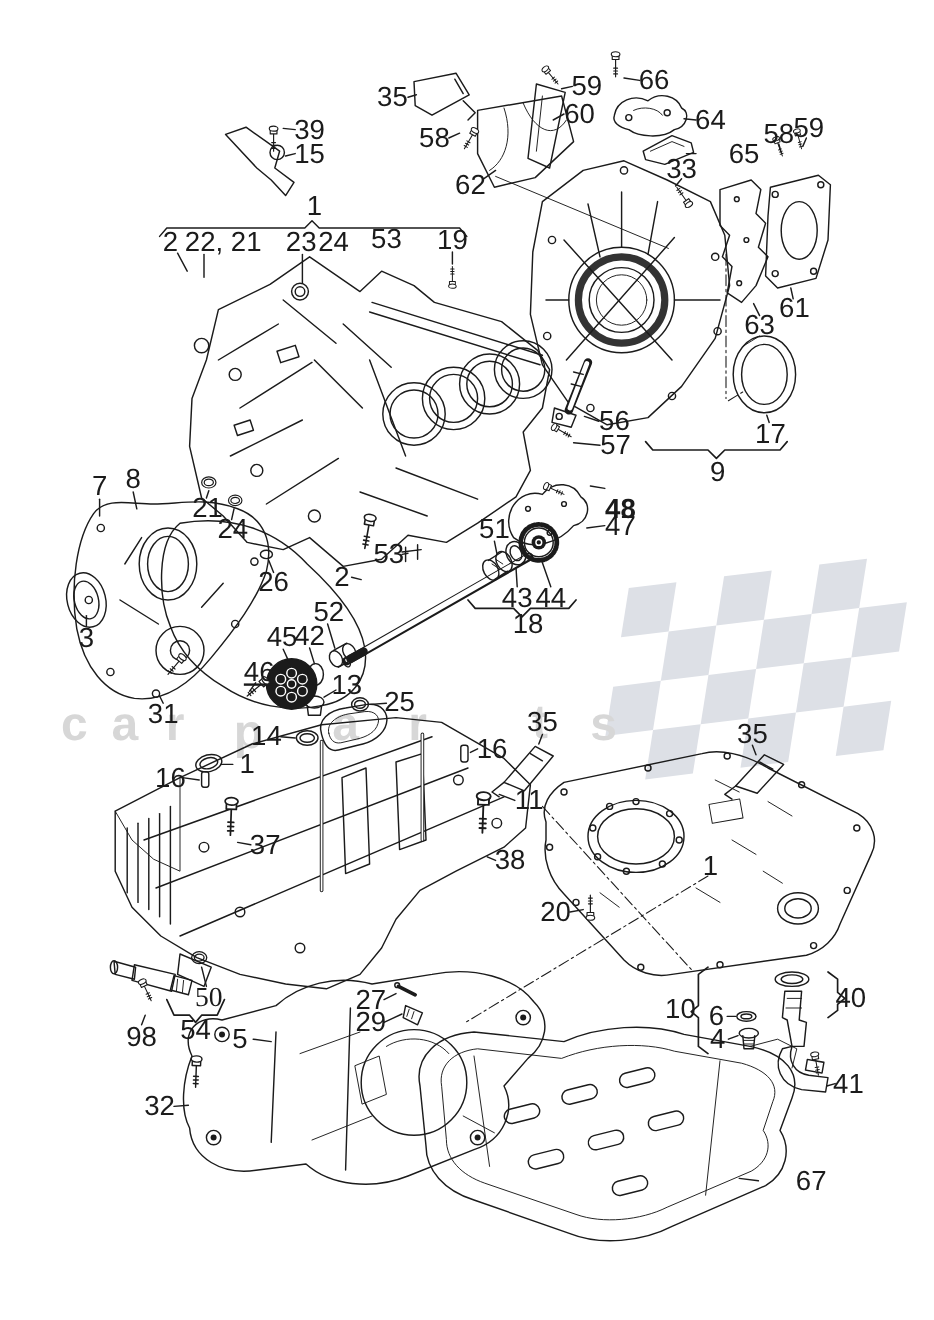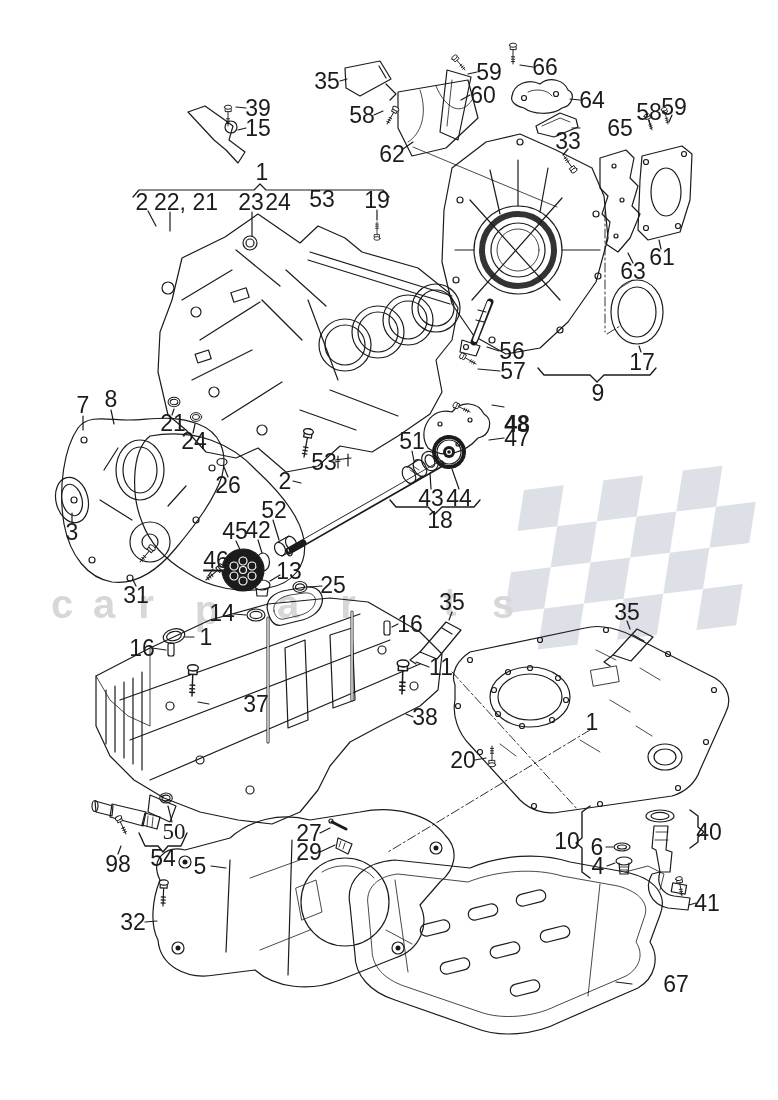--- a/index.html
+++ b/index.html
@@ -572,21 +572,21 @@
       <div class="callout" style="left: 235px; top: 531px;">45</div>
       <div class="callout" style="left: 258px; top: 530px;">42</div>
       <div class="callout" style="left: 216px; top: 560px; text-decoration: underline;">46</div>
       <div class="callout" style="left: 72px; top: 532px;">3</div>
       <div class="callout" style="left: 136px; top: 595px;">31</div>
       <div class="callout" style="left: 289px; top: 571px;">13</div>
       <div class="callout" style="left: 333px; top: 585px;">25</div>
       <div class="callout" style="left: 222px; top: 613px;">14</div>
       <div class="callout" style="left: 206px; top: 637px;">1</div>
       <div class="callout" style="left: 142px; top: 648px;">16</div>
-      <div class="callout" style="left: 221px; top: 704px; margin-left: 35px;">37</div>
+      <div class="callout" style="left: 221px; top: 704px;">37</div>
       <div class="callout" style="left: 410px; top: 624px;">16</div>
       <div class="callout" style="left: 452px; top: 602px;">35</div>
       <div class="callout" style="left: 441px; top: 667px;">11</div>
       <div class="callout" style="left: 425px; top: 717px;">38</div>
       <div class="callout" style="left: 627px; top: 612px;">35</div>
       <div class="callout" style="left: 592px; top: 722px;">1</div>
       <div class="callout" style="left: 463px; top: 760px;">20</div>
       <div class="callout" style="left: 174px; top: 831px; font-family: Liberation Serif, serif;">50</div>
       <div class="callout" style="left: 163px; top: 858px;">54</div>
       <div class="callout" style="left: 118px; top: 864px;">98</div>

